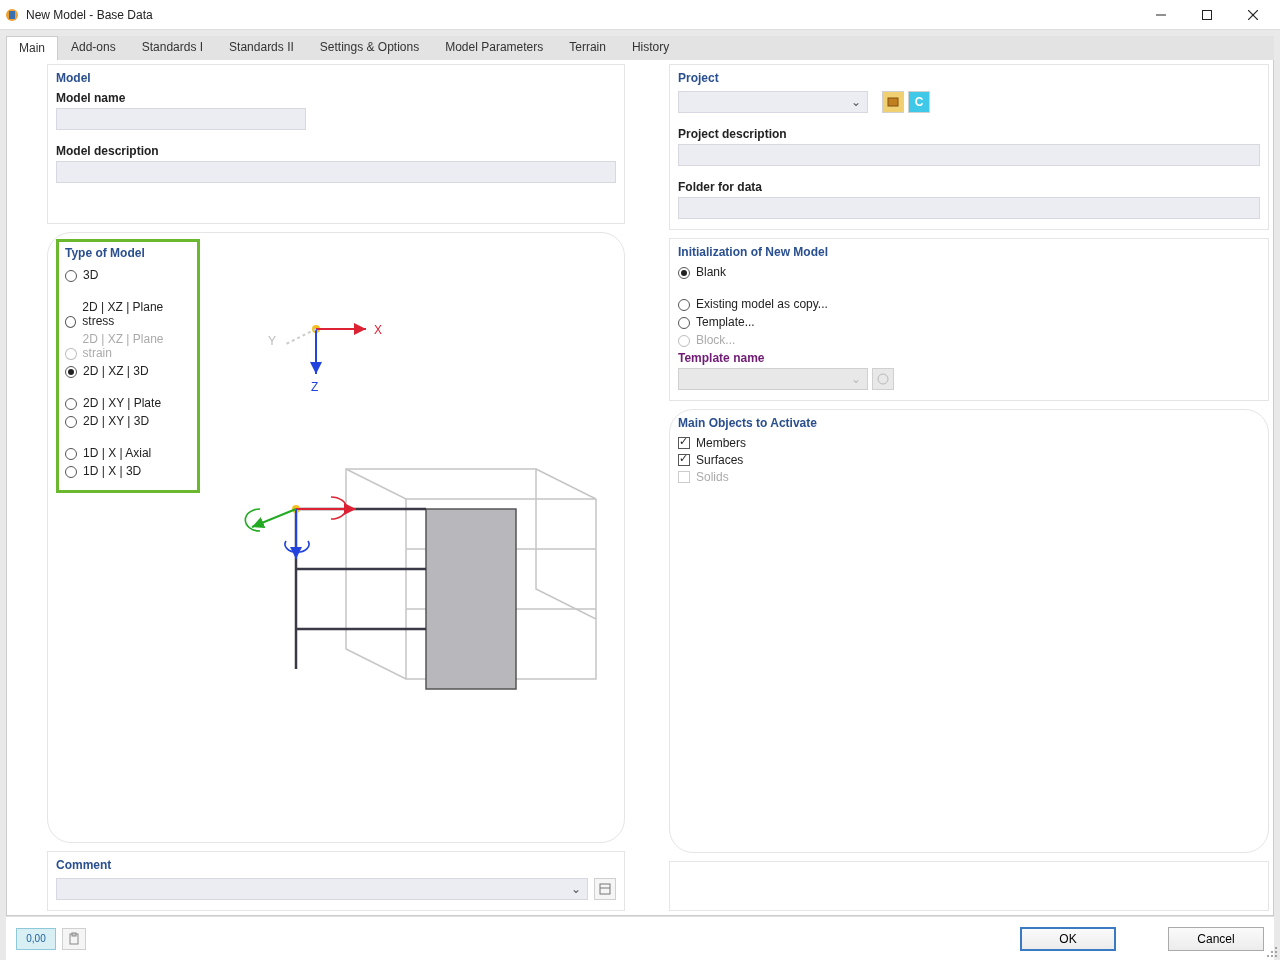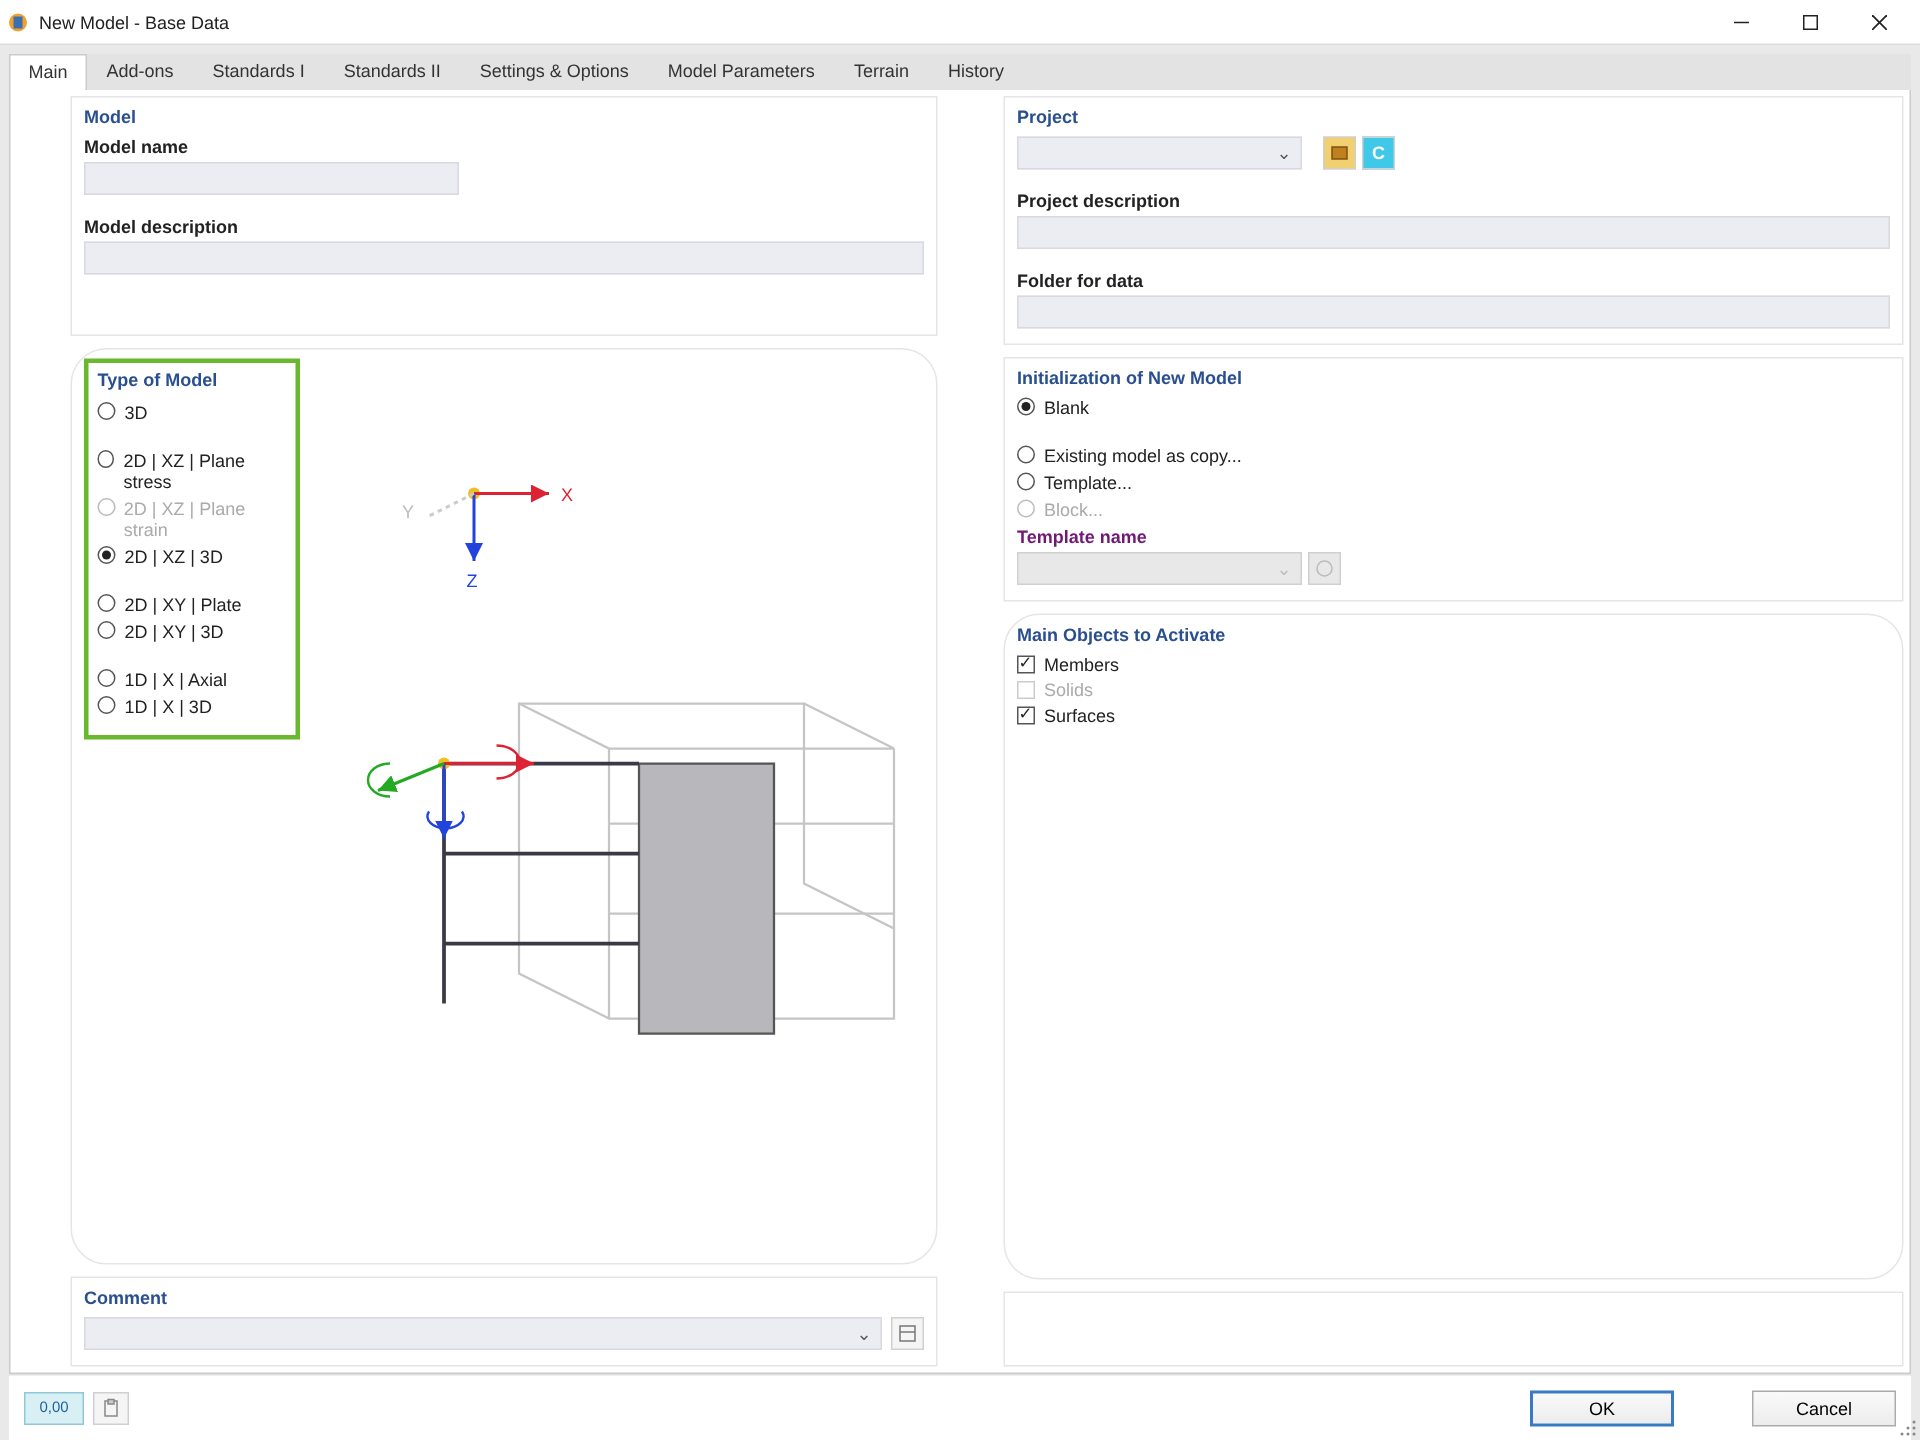--- a/index.html
+++ b/index.html
@@ -25,21 +25,21 @@
   .text-input { width:100%; height:22px; background:#ecedf2; border:1px solid #d8d8e0; margin-top:3px;}
   .text-input.sm { width:250px;}
   .dropdown-row { display:flex; align-items:center; gap:4px; margin-top:3px;}
   .dropdown { width:190px; height:22px; background:#ecedf2; border:1px solid #d8d8e0; display:flex; align-items:center; justify-content:flex-end; padding-right:4px;}
   .chev { width:14px; text-align:center; color:#555;}
   .iconbtn { width:22px; height:22px; border:1px solid #d0d0d0; background:#f5f5f5; display:inline-flex; align-items:center; justify-content:center;}
   .iconbtn.yellow { background:#f0d070;}
   .iconbtn.blue { background:#3fc8e8; color:#fff; font-weight:700;}
   .highlight-box { border:3px solid #6ab82e; padding:4px 6px 8px 6px; width:144px; position:absolute;}
   .typeofmodel-container { position:relative; height:100%; }
-  .radio-row { display:flex; align-items:flex-start; gap:6px; margin:4px 0; color:#222;}
+  .radio-row { display:flex; align-items:flex-end; gap:6px; margin:4px 0; color:#222;}
   .radio-row.disabled { color:#aaa;}
   .radio-row input[type=radio]{ width:12px; height:12px; appearance:none; border:1px solid #555; border-radius:50%; position:relative;}
   .radio-row.disabled input[type=radio]{ border-color:#bbb;}
   .radio-row input[type=radio]:checked::after{ content:""; position:absolute; left:2px; top:2px; width:6px; height:6px; background:#222; border-radius:50%;}
   .radio-spacer { height:10px;}
   .check-row { display:flex; align-items:center; gap:6px; margin:3px 0; color:#222;}
   .check-row.disabled { color:#aaa;}
   .check-row input[type=checkbox]{ width:12px; height:12px; appearance:none; border:1px solid #555; position:relative;}
   .check-row.disabled input[type=checkbox]{ border-color:#ccc;}
   .check-row input[type=checkbox]:checked::after{ content:"✓"; position:absolute; left:0px; top:-3px; font-size:11px; color:#222;}
@@ -289,27 +289,27 @@
         </div>
       </div>
 
       <div class="group flex1">
         <div class="group-title">Main Objects to Activate</div>
         <div id="objects-list">
             <label class="check-row">
               <input type="checkbox" checked="" style="">
               <span>Members</span>
             </label>
+            <label class="check-row">
+              <input type="checkbox" checked="" style="">
+              <span>Surfaces</span>
+            </label>
             <label class="check-row disabled">
               <input type="checkbox" disabled="" style="">
               <span>Solids</span>
-            </label>
-            <label class="check-row">
-              <input type="checkbox" checked="" style="">
-              <span>Surfaces</span>
             </label>
           </div>
       </div>
 
       <div class="group comment-group" style="height:50px"></div>
     </div>
   </div>
 
   <div class="footer">
     <div class="footer-left">

